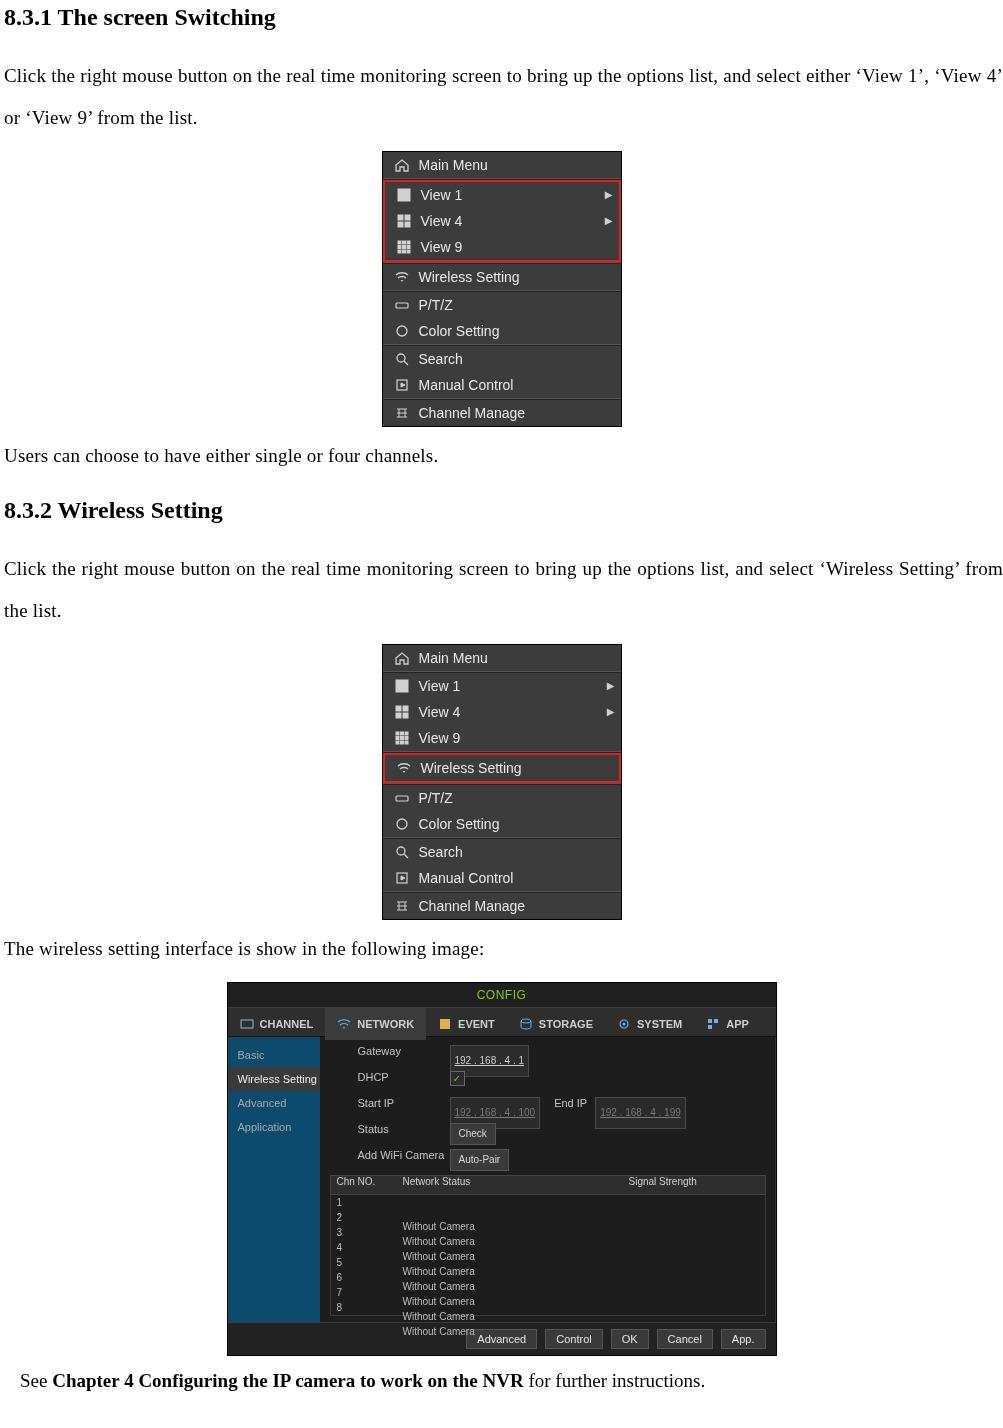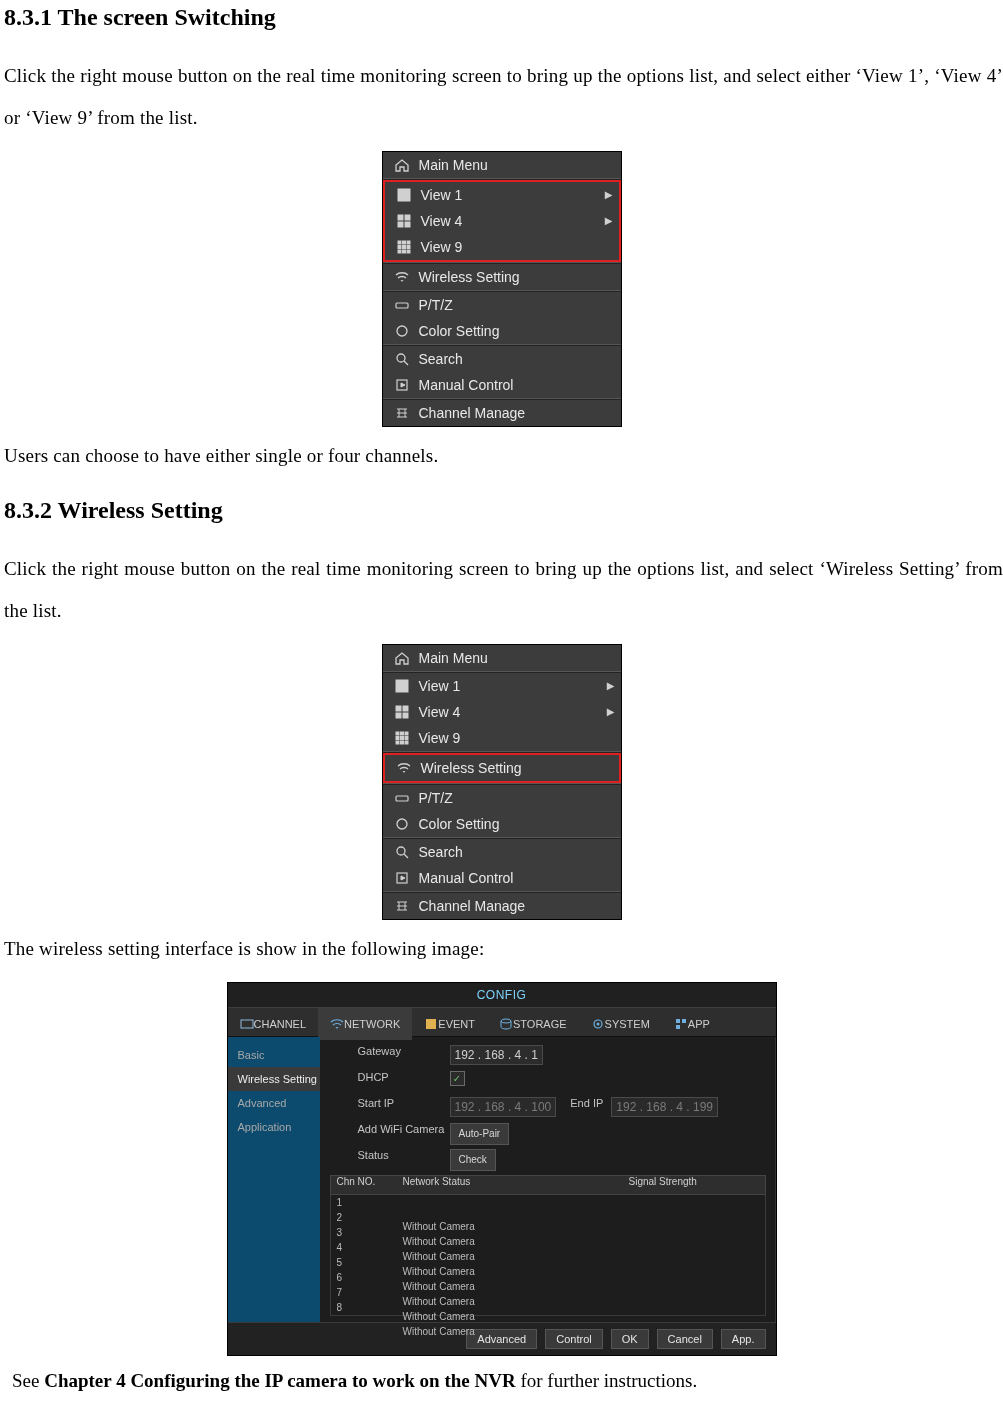--- a/index.html
+++ b/index.html
@@ -2,51 +2,51 @@
 <html><head>
 <meta charset="utf-8">
 <style>
   html,body{margin:0;padding:0;background:#fff;font-family:"Times New Roman",Times,serif;color:#000;}
   body{width:1003px;min-height:1428px;box-sizing:border-box;padding:4px 0 20px 0;}
   .page{padding:0 0 0 0;}
   h2.section{font-size:24px;font-weight:bold;margin:0 0 24px 0;padding-left:4px;}
   p.body{font-size:19px;line-height:2.2;margin:0 0 12px 0;text-align:justify;padding:0 0 0 4px;letter-spacing:.2px;}
   p.body.tight{line-height:1.6;margin:6px 0 18px 0;}
   .fig-wrap{display:flex;justify-content:center;margin:6px 0 14px 0;}
-  .see-line{font-size:19px;margin:10px 0 0 0;padding-left:12px;}
+  .see-line{font-size:19px;margin:10px 0 0 8px;padding-left:12px;}
   .see-line b{font-weight:bold;}
 
   
   .ctx-menu{width:238px;background:#3c3c3c;border:1px solid #000;font-family:Arial,Helvetica,sans-serif;color:#e8e8e8;font-size:14px;}
   .ctx-row{display:flex;align-items:center;height:26px;padding:0 6px 0 10px;position:relative;}
   .ctx-sep{height:0;border-top:1px solid #565656;border-bottom:1px solid #232323;}
   .ctx-ico{width:18px;height:18px;display:flex;align-items:center;justify-content:center;margin-right:8px;}
   .ctx-ico svg{width:16px;height:16px;fill:#d0d0d0;stroke:#d0d0d0;}
   .ctx-label{flex:1;white-space:nowrap;}
   .ctx-arrow{width:10px;text-align:right;font-size:10px;color:#d0d0d0;}
   .ctx-menu .grp{display:block;}
   .grp.red{border:2px solid #e02020;}
   .grp.red .ctx-row{}
 
   
   .cfg-win{width:548px;background:#1d1d1d;border:1px solid #000;font-family:Arial,Helvetica,sans-serif;color:#d8d8d8;font-size:11px;box-shadow:0 0 0 1px #333 inset;}
-  .cfg-title{height:24px;display:flex;align-items:center;justify-content:center;background:#202020;color:#7dd3fc;font-size:12px;letter-spacing:.5px;}
+  .cfg-title{height:24px;display:flex;align-items:center;justify-content:center;background:#202020;color:#84cc16;font-size:12px;letter-spacing:.5px;}
   .cfg-tabs{height:28px;display:flex;align-items:stretch;background:#2e2e2e;border-top:1px solid #3e3e3e;border-bottom:1px solid #111;}
-  .cfg-tab{display:flex;align-items:center;padding:16px 12px;color:#cfcfcf;}
+  .cfg-tab{display:flex;align-items:center;padding:16px 12px;color:#cfcfcf;gap:6px;font-weight:bold;}
   .cfg-tab.active{background:#3b3b3b;}
   .cfg-tab .tico{width:14px;height:14px;display:inline-flex;align-items:center;justify-content:center;}
   .cfg-tab .tico svg{width:14px;height:14px;}
   .cfg-body{display:flex;min-height:260px;}
   .cfg-side{width:92px;background:#0c4a6e;padding-top:6px;}
   .cfg-side .sitem{height:24px;display:flex;align-items:center;padding-left:10px;color:#a9a9a9;font-size:11px;}
   .cfg-side .sitem.sel{background:#3a3a3a;color:#eee;}
   .cfg-main{flex:1;padding:8px 10px 6px 10px;position:relative;}
   .frow{display:flex;height:22px;margin-bottom:4px;margin-left:28px;}
   .flabel{width:92px;color:#c5c5c5;font-size:11px;}
-  .ipbox{display:inline-flex;align-items:center;background:#2c2c2c;border:1px solid #4a4a4a;padding:1px 4px;color:#cfcfcf;font-size:12px;height:16px;}
+  .ipbox{display:inline-flex;align-items:center;background:#2c2c2c;border:1px solid #4a4a4a;padding:7px 4px;color:#cfcfcf;font-size:10px;height:16px;text-decoration:underline;}
   .ipbox.dis{background:#2a2a2a;color:#7a7a7a;}
   .chk{width:13px;height:13px;border:1px solid #6a6a6a;background:#2b2b2b;display:inline-flex;align-items:center;justify-content:center;color:#6fbf6f;font-size:10px;}
   .btn-sm{background:#3a3a3a;border:1px solid #555;color:#d8d8d8;font-size:10px;padding:2px 8px;height:16px;display:inline-flex;align-items:center;}
   .tbl{margin-top:4px;}
   .tbl-head{display:flex;background:#2e2e2e;border:1px solid #444;height:18px;align-items:flex-start;}
   .th{padding:0 6px;color:#d0d0d0;font-size:10px;}
   .th.c1{width:54px;}
   .th.c2{flex:1;}
   .th.c3{width:130px;}
   .tbl-body{border:1px solid #3a3a3a;border-top:none;}
@@ -367,26 +367,26 @@
             <span class="flabel">DHCP</span>
             <span class="chk">✓</span>
           </div>
           <div class="frow">
             <span class="flabel">Start IP</span>
             <span class="ipbox dis">192 . 168 .  4  . 100</span>
             <span class="endip-lbl">End IP</span>
             <span class="ipbox dis">192 . 168 .  4  . 199</span>
           </div>
           <div class="frow">
+            <span class="flabel">Status</span>
+            <span class="btn-sm">Check</span>
+          </div>
+          <div class="frow">
             <span class="flabel">Add WiFi Camera</span>
             <span class="btn-sm">Auto-Pair</span>
-          </div>
-          <div class="frow">
-            <span class="flabel">Status</span>
-            <span class="btn-sm">Check</span>
           </div>
           <div class="tbl">
             <div class="tbl-head">
               <span class="th c1">Chn NO.</span>
               <span class="th c2">Network Status</span>
               <span class="th c3">Signal Strength</span>
             </div>
             <div class="tbl-body" id="tblbody">
                 <div class="tr">
                   <span class="td c1">1</span>

